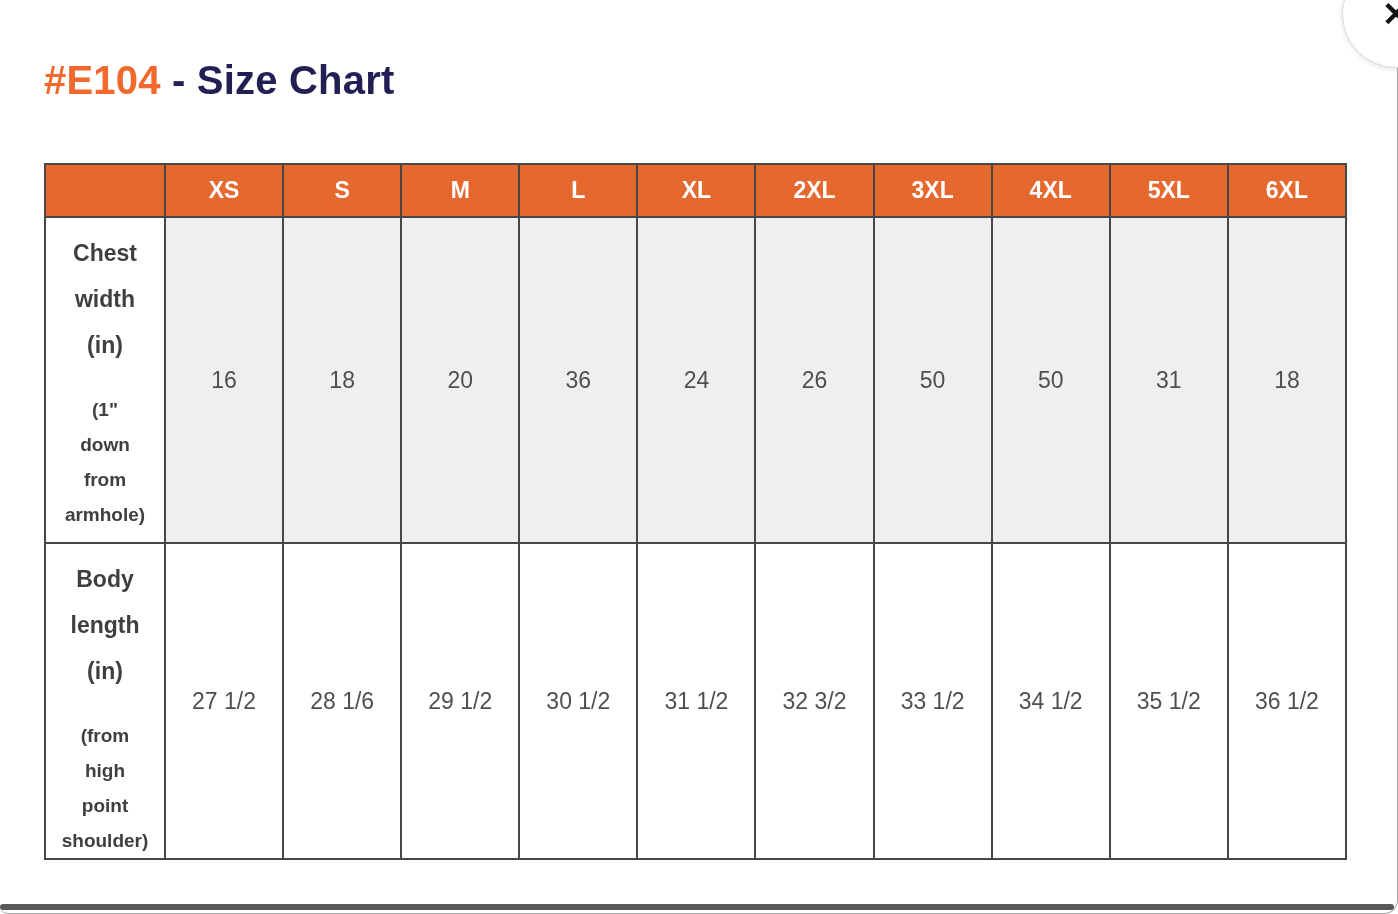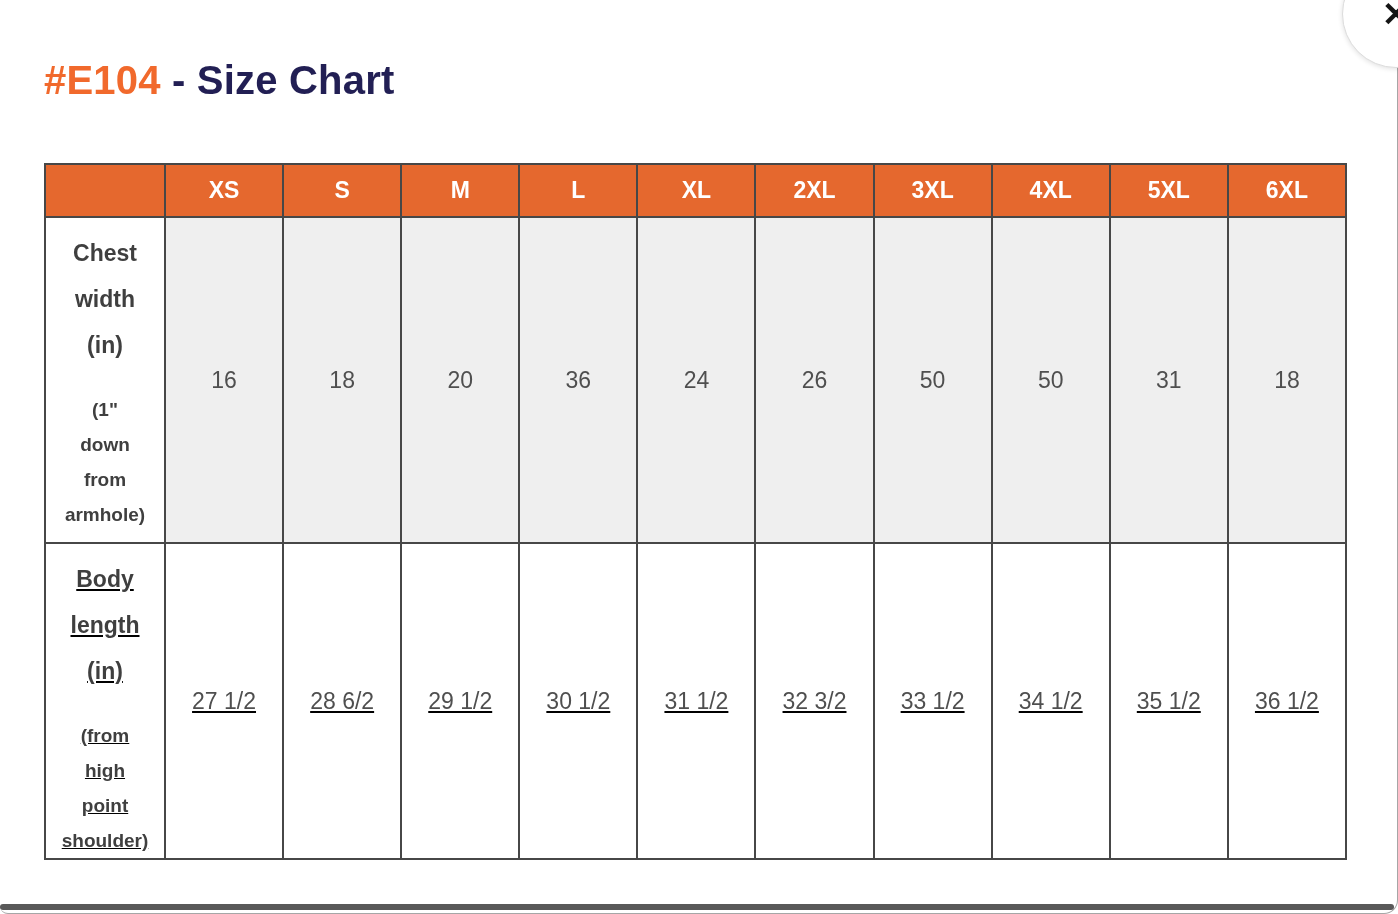--- a/index.html
+++ b/index.html
@@ -51,21 +51,21 @@
     border-collapse:collapse;table-layout:fixed;width:100%;
   }
   th,td{border:2px solid var(--grid);}
   thead th{
     background:var(--accent);color:#fff;
     font-size:23px;font-weight:bold;height:52px;
     text-align:center;vertical-align:middle;padding:12px;
   }
   thead th.corner{width:120px;}
   tbody tr.row-0{height:326px;}
-  tbody tr.row-1{height:295px;text-decoration:underline;}
+  tbody tr.row-1{height:295px;}
   tbody td{
     font-size:23px;color:var(--valtext);
     text-align:center;vertical-align:middle;
     background:#fff;white-space:nowrap;padding:10px;
   }
   tbody tr.row-0 td{background:var(--altbg);}
   th.row-label{
     background:#fff;vertical-align:top;
     padding:12px 2px 0 2px;
     font-weight:bold;color:var(--labeltext);
@@ -122,21 +122,21 @@
             <td>50</td>
             <td>31</td>
             <td>18</td>
           </tr>
           <tr class="row-1">
             <th class="row-label">
               <div class="label-main">Body length (in)</div>
               <div class="label-note">(from high point shoulder)</div>
             </th>
             <td>27 1/2</td>
-            <td>28 6/2</td>
+            <td>28 1/6</td>
             <td>29 1/2</td>
             <td>30 1/2</td>
             <td>31 1/2</td>
             <td>32 3/2</td>
             <td>33 1/2</td>
             <td>34 1/2</td>
             <td>35 1/2</td>
             <td>36 1/2</td>
           </tr>
         </tbody>

